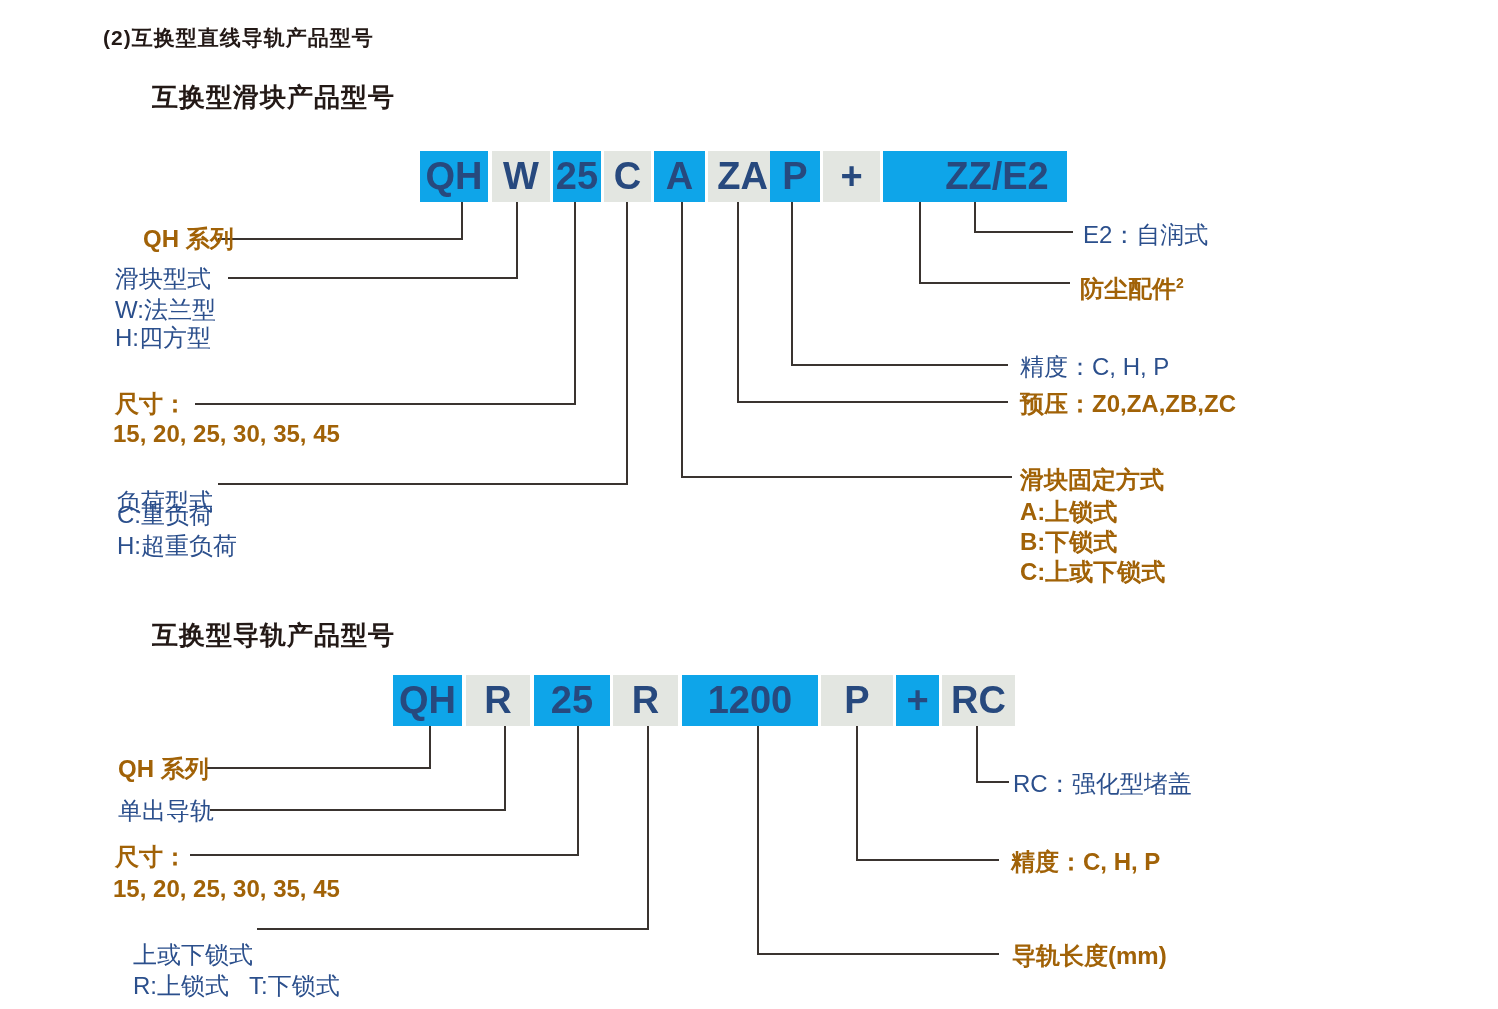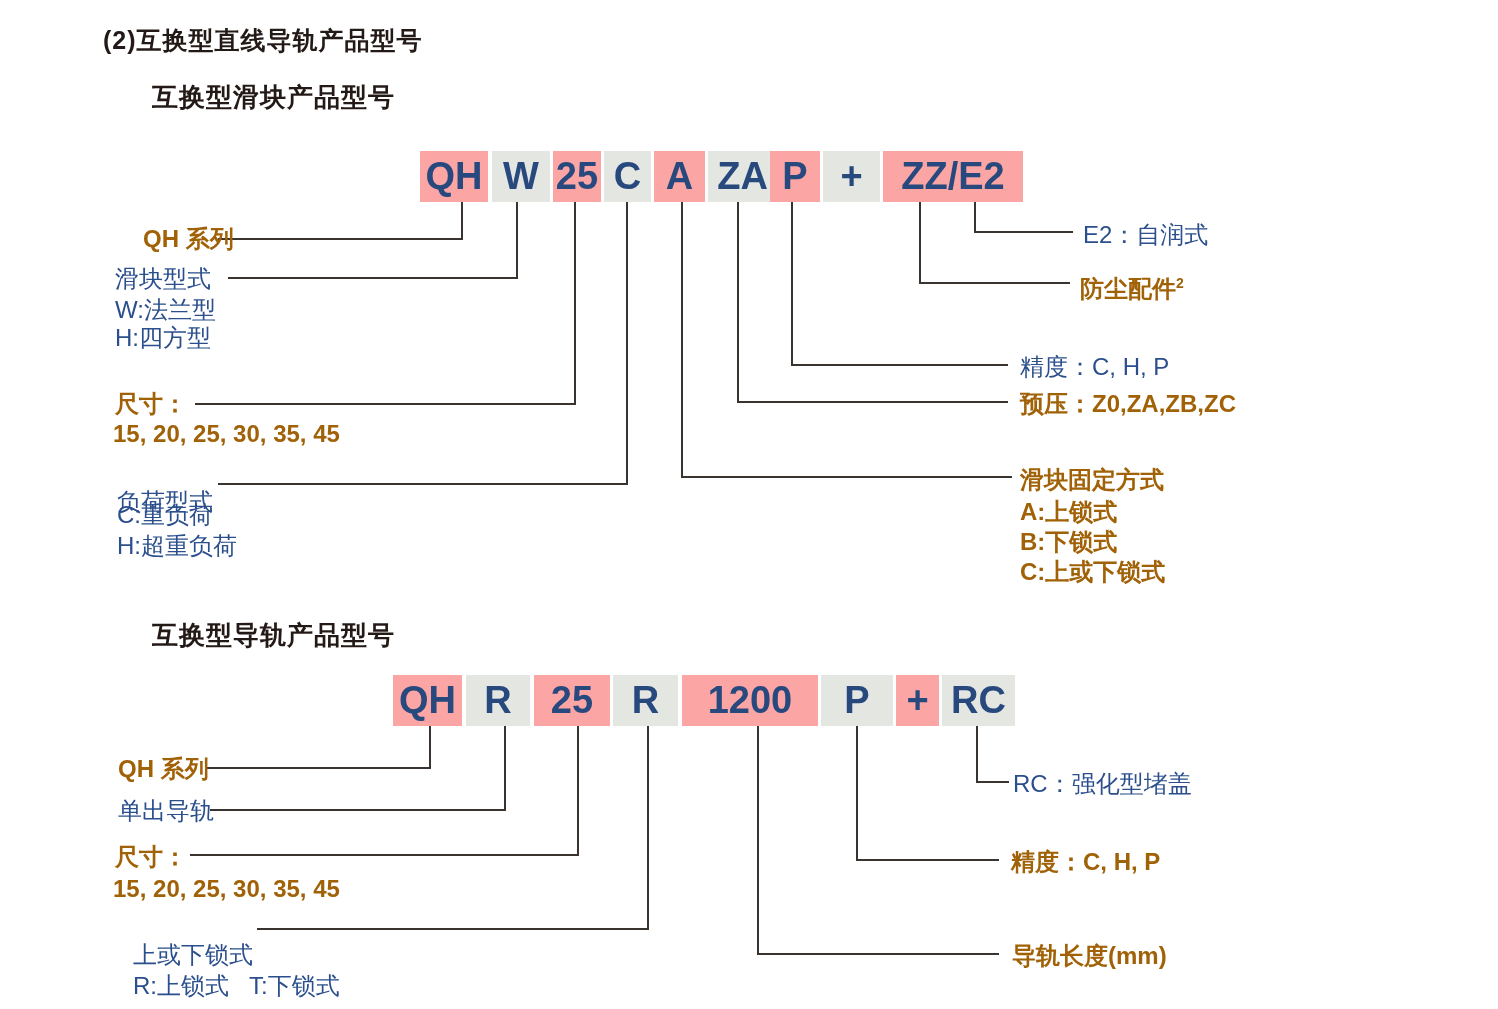--- a/index.html
+++ b/index.html
@@ -1,27 +1,27 @@
 <!DOCTYPE html>
 <html><head>
 <meta charset="utf-8">
 <style>
   html,body{margin:0;padding:0;background:#ffffff;}
   #stage{
     position:relative;width:1498px;height:1009px;background:#ffffff;overflow:hidden;
     font-family:"Liberation Sans","DejaVu Sans",sans-serif;color:#231916;
   }
   .abs{position:absolute;}
-  .title{font-size:25px;font-weight:700;color:#231916;letter-spacing:1px;}
+  .title{font-size:21px;font-weight:700;color:#231916;letter-spacing:1px;}
   .subtitle{font-size:26px;font-weight:700;color:#231916;letter-spacing:1px;}
   .seg{
     position:absolute;height:51px;line-height:51px;text-align:center;
     font-size:38px;font-weight:700;color:#27497e;letter-spacing:0px;
   }
-  .seg.light{background:#fca5a5;}
+  .seg.light{background:#0ea5e9;}
   .seg.dark{background:#e3e6e1;}
   .lbl{position:absolute;font-size:24px;line-height:28px;white-space:pre;}
   .black{color:#a16207;font-weight:bold;}
   .blue{color:#2b4f8c;}
   sup{font-size:14px;}
   svg.wires{position:absolute;left:0;top:0;pointer-events:none;}
   polyline{fill:none;stroke:#3a3430;stroke-width:2;}
 </style>
 </head>
 <body>
@@ -55,21 +55,21 @@
 
   <div>
     <div class="seg light" style="left:420px;top:151px;width:68px;">QH</div>
     <div class="seg dark" style="left:492px;top:151px;width:58px;">W</div>
     <div class="seg light" style="left:553px;top:151px;width:48px;">25</div>
     <div class="seg dark" style="left:604px;top:151px;width:47px;">C</div>
     <div class="seg light" style="left:654px;top:151px;width:51px;">A</div>
     <div class="seg dark" style="left:708px;top:151px;width:69px;">ZA</div>
     <div class="seg light" style="left:770px;top:151px;width:50px;">P</div>
     <div class="seg dark" style="left:823px;top:151px;width:57px;">+</div>
-    <div class="seg light" style="left:883px;top:151px;width:140px;">ZZ/E2</div>
+    <div class="seg light" style="left:883px;top:151px;width:140px;padding-left:44px;">ZZ/E2</div>
   </div>
 
   <div class="lbl black" style="left:143px;top:225px;">QH 系列</div>
   <div class="lbl blue" style="left:115px;top:265px;">滑块型式</div>
   <div class="lbl blue" style="left:115px;top:296px;">W:法兰型</div>
   <div class="lbl blue" style="left:115px;top:324px;">H:四方型</div>
   <div class="lbl black" style="left:115px;top:390px;">尺寸：</div>
   <div class="lbl black" style="left:113px;top:420px;">15, 20, 25, 30, 35, 45</div>
   <div class="lbl blue" style="left:117px;top:490px;font-family:Liberation Mono, monospace;">负荷型式</div>
   <div class="lbl blue" style="left:117px;top:501px;">C:重负荷</div>

